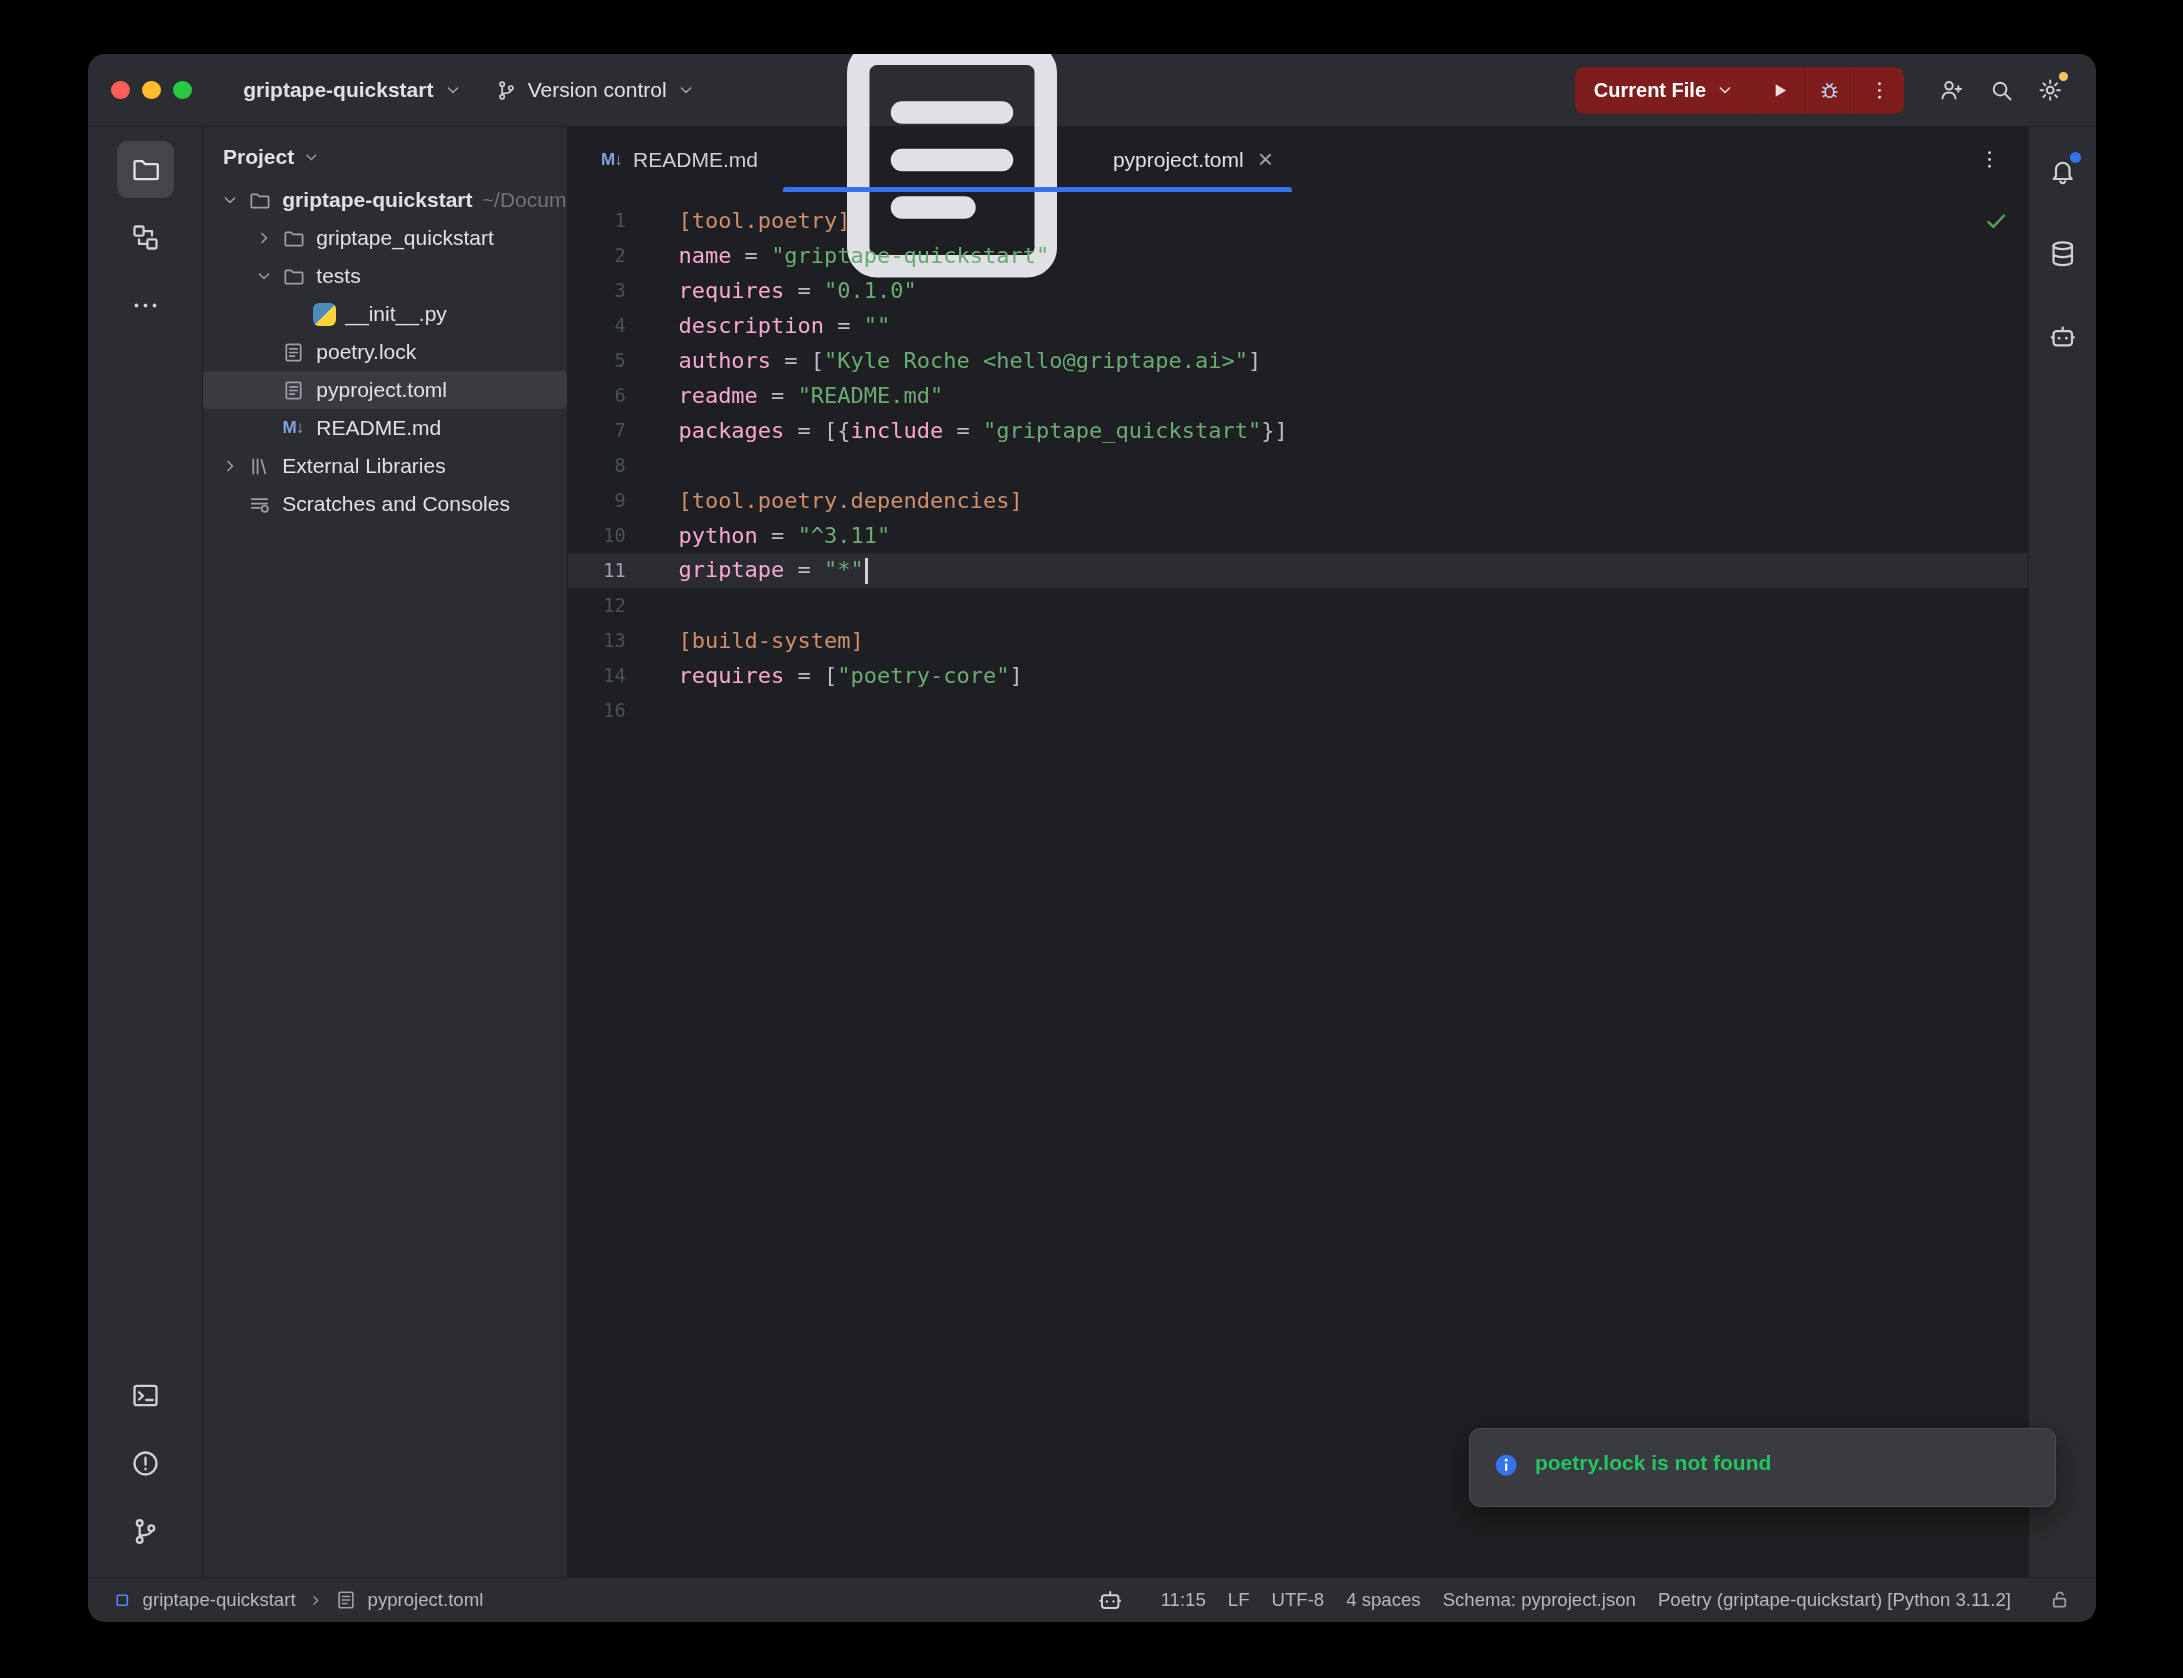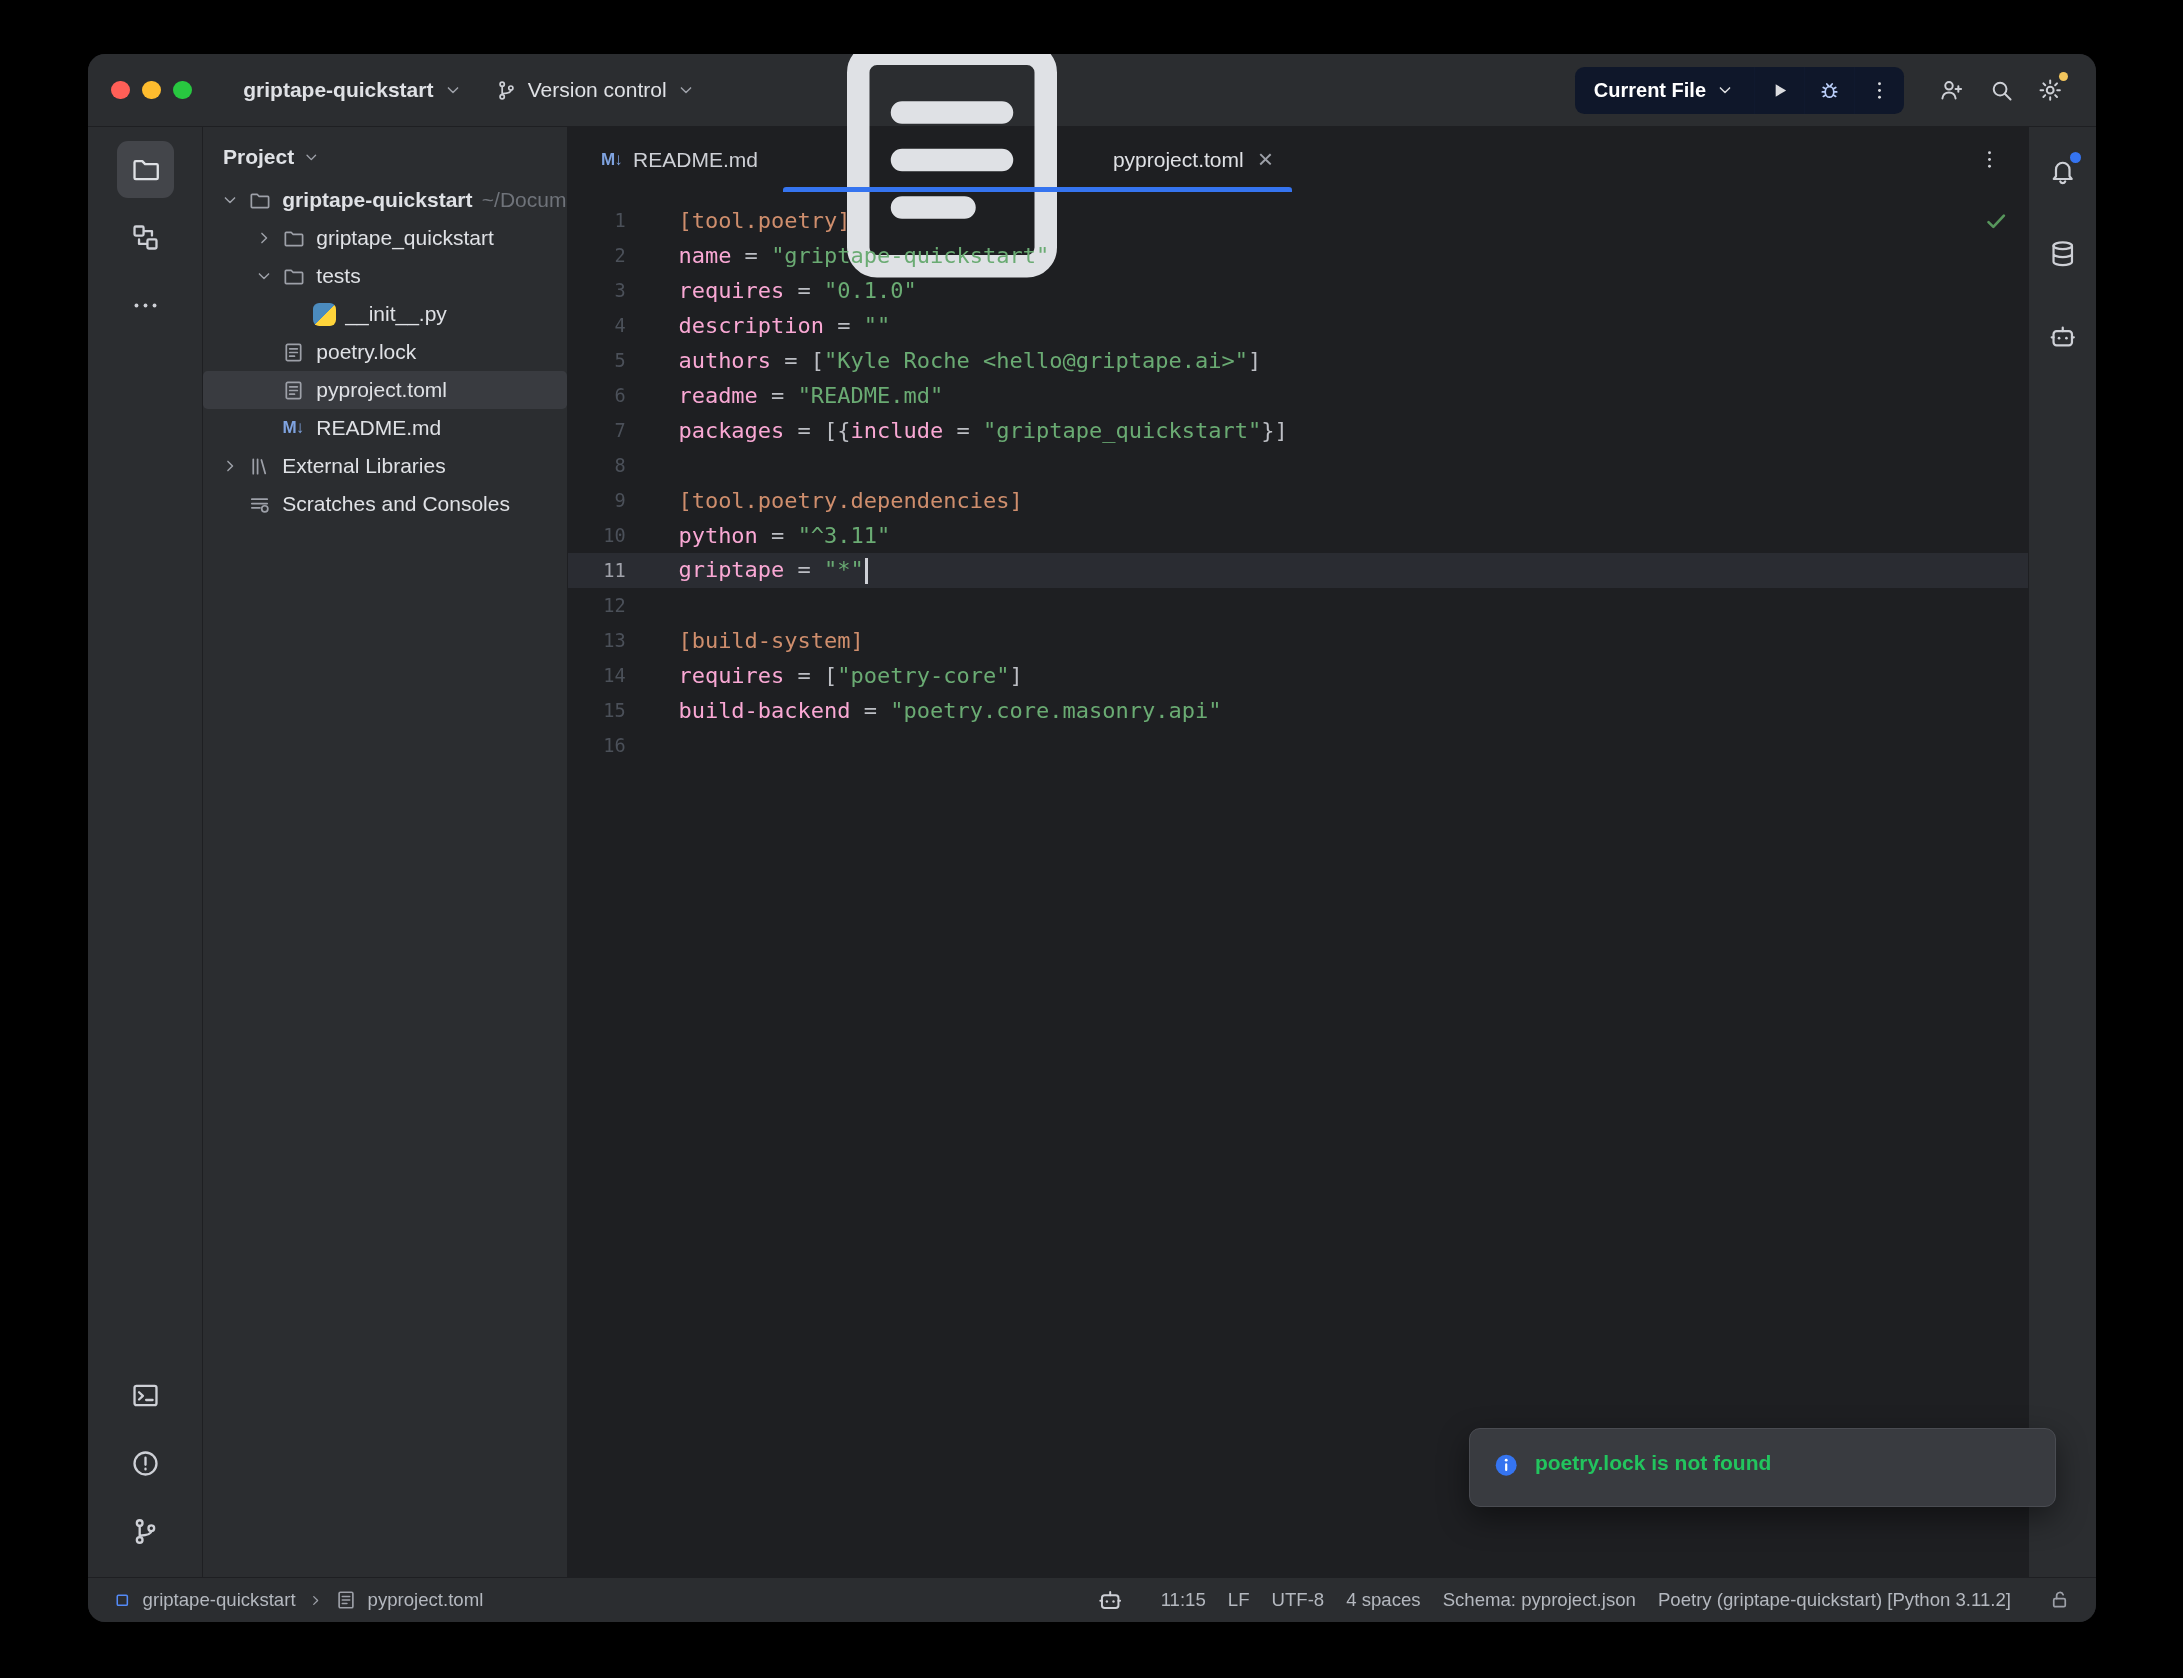--- a/index.html
+++ b/index.html
@@ -22,21 +22,21 @@
   .traffic { display:flex; gap:12.4px; margin-right:33px; }
   .tl { width:18.6px; height:18.6px; border-radius:50%; }
   .tl.red{ background:#ff5f57; } .tl.yellow{ background:#febc2e; } .tl.green{ background:#28c840; }
   .tb-item { display:flex; align-items:center; gap:9.3px; padding:0 14px; height:47px; border-radius:7.8px; font-size:21px; color:#dfe1e5; }
   .tb-item .bold { font-weight:700; }
   .spacer { flex:1; }
   .ic { display:inline-flex; align-items:center; justify-content:center; }
   .ic svg { width:100%; height:100%; }
   .chev-sm { width:20px; height:20px; color:#9da0a8; }
   .tb-vc-icon { width:23px; height:23px; color:#ced0d6; }
-  .run-widget { display:flex; align-items:stretch; height:47px; border-radius:9.3px; overflow:hidden; background:#0f172a; margin-right:20px; }
+  .run-widget { display:flex; align-items:stretch; height:47px; border-radius:9.3px; overflow:hidden; background:#7f1d1d; margin-right:20px; }
   .rw-main { display:flex; align-items:center; gap:9.3px; padding:0 18.6px; color:#fff; font-size:20px; font-weight:600; }
   .rw-main .chev-sm { color:rgba(255,255,255,.85); }
   .rw-btn { width:50px; display:flex; align-items:center; justify-content:center; border-left:1.6px solid rgba(20,30,60,.25); color:rgba(255,255,255,.85); }
   .rw-btn .ic { width:23px; height:23px; }
   .rw-btn.dim { color:#b9cdf8; }
   .tb-icon { width:45px; height:45px; border-radius:7.8px; display:flex; align-items:center; justify-content:center; color:#ced0d6; position:relative; }
   .tb-icon .ic { width:26.4px; height:26.4px; }
   .tb-icon.has-dot-yellow::after { content:''; position:absolute; top:4.7px; right:4.7px; width:9.3px; height:9.3px; border-radius:50%; background:#f2c55c; }
   
   .main { flex:1; display:flex; min-height:0; position:relative; }
@@ -460,24 +460,20 @@
           </div>
           <div class="code-line">
             <span class="lnum">13</span>
             <span class="ltext"><span class="tok-sec">[build-system]</span></span>
           </div>
           <div class="code-line">
             <span class="lnum">14</span>
             <span class="ltext"><span class="tok-key">requires</span><span class="tok-op"> = [</span><span class="tok-str">"poetry-core"</span><span class="tok-op">]</span></span>
           </div>
           <div class="code-line">
-            <span class="lnum">15</span>
-            <span class="ltext"><span class="tok-key">build-backend</span><span class="tok-op"> = </span><span class="tok-str">"poetry.core.masonry.api"</span></span>
-          </div>
-          <div class="code-line">
             <span class="lnum">16</span>
             <span class="ltext"></span>
           </div>
         </div>
     </div>
 
     <div class="stripe-right" id="rightStripe">
         <div class="stripe-icon has-dot">
           <span class="ic ">
             <svg viewBox="0 0 24 24" fill="none" stroke="currentColor" stroke-width="1.8" stroke-linecap="round" stroke-linejoin="round">

